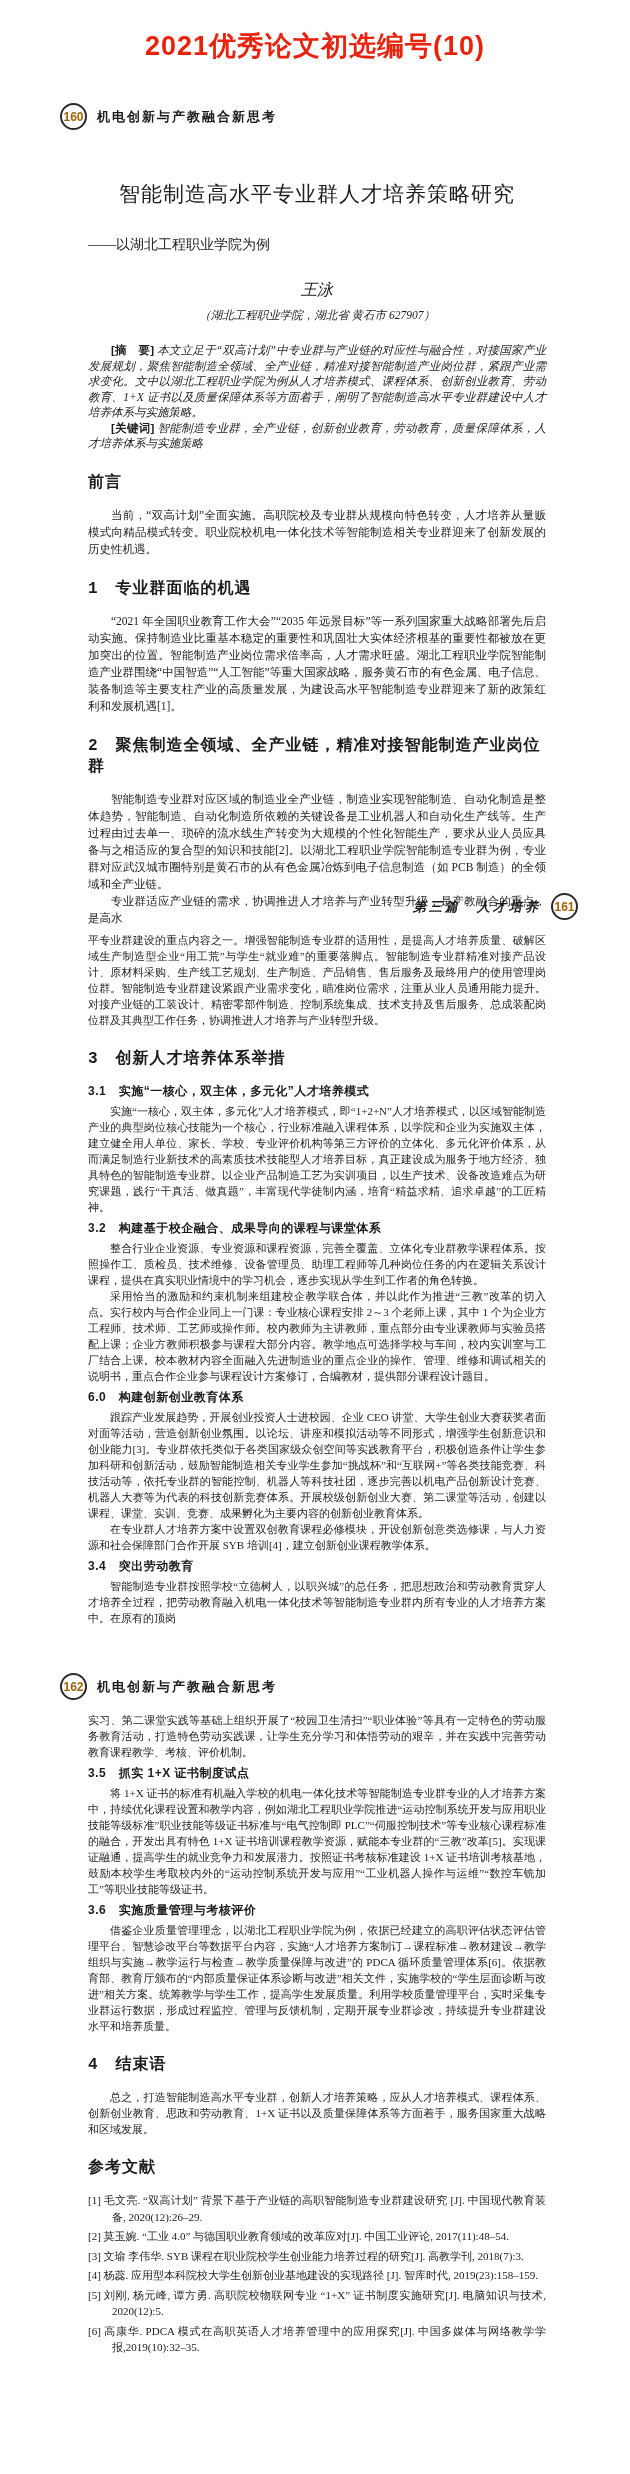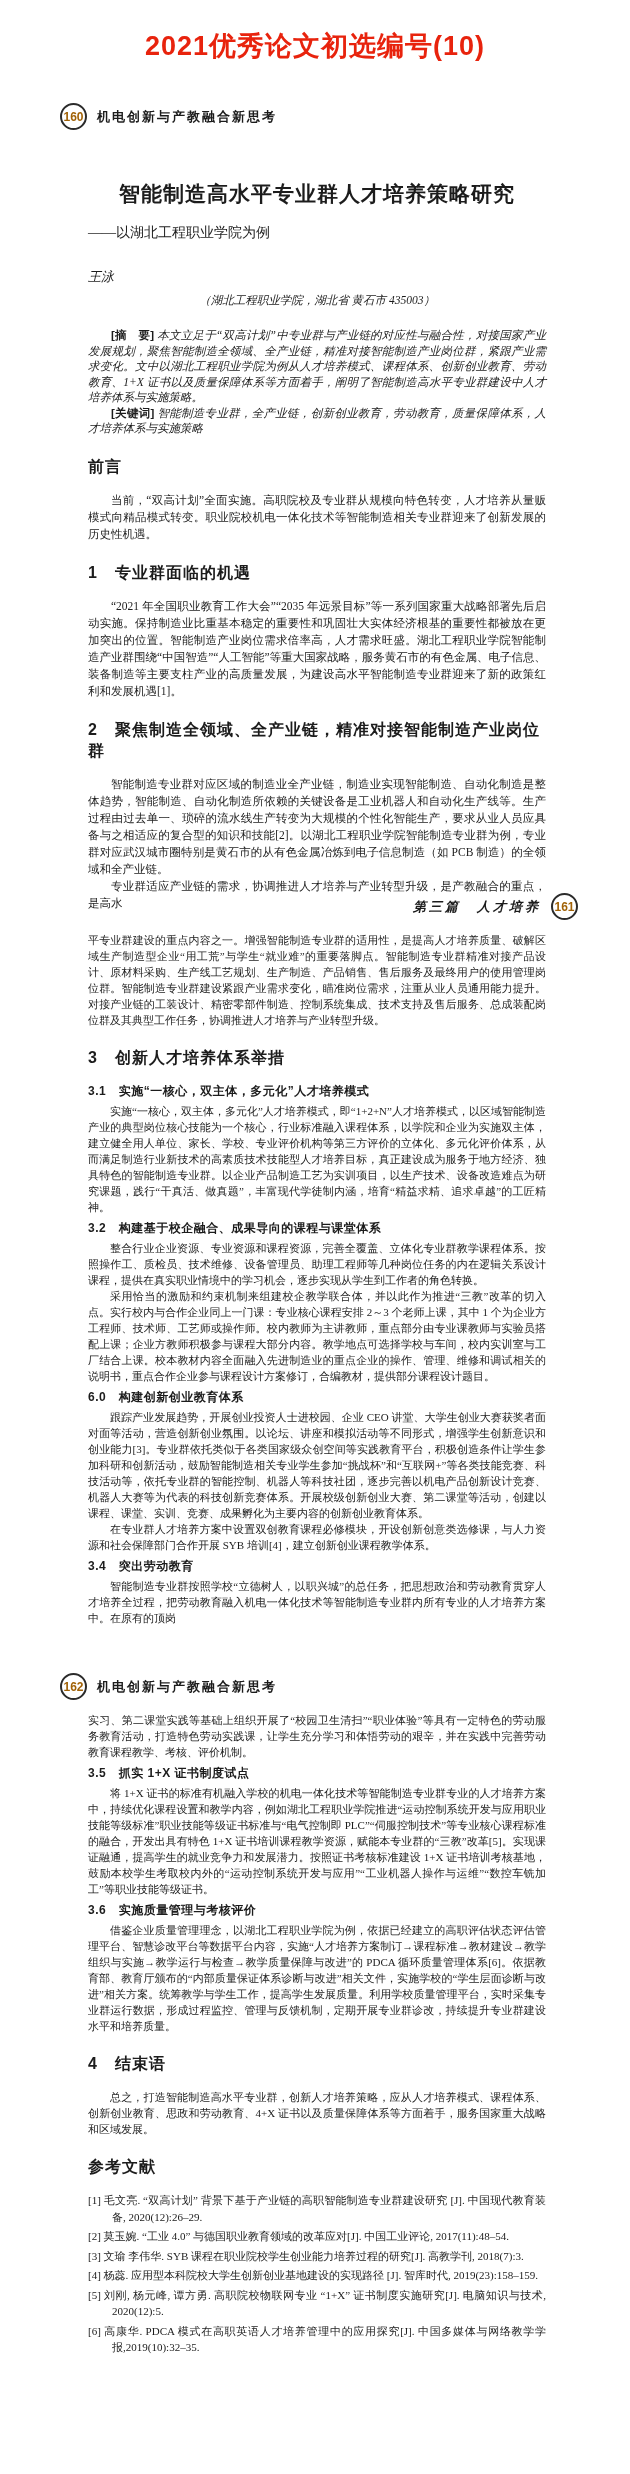--- a/index.html
+++ b/index.html
@@ -29,28 +29,28 @@
   }
   .rh-label-kai{
     font-family:"Liberation Serif", serif;font-style:italic;font-weight:bold;
     font-size:13px;letter-spacing:3px;white-space:nowrap;
   }
   
   .flow{position:absolute;left:88px;width:458px;}
   .flow-1{top:180px;}
   .flow-2{top:932px;}
   .flow-3{top:1712px;}
-  .paper-title{margin:0 0 16px;text-align:center;font-weight:bold;font-size:21px;letter-spacing:1px;}
+  .paper-title{margin:0 0 28px;text-align:center;font-weight:normal;font-size:21px;letter-spacing:1px;}
   .paper-subtitle{margin:4px 0 26px;text-align:left;font-weight:normal;font-size:14px;}
-  .author{margin:0 0 7px;text-align:left;font-size:13px;font-style:italic;}
+  .author{margin:0 0 7px;text-align:center;font-size:16px;font-style:italic;}
   .affiliation{margin:0 0 20px;text-align:center;font-size:11.5px;font-style:italic;}
   .abs-para{margin:0;font-size:11.5px;line-height:15.5px;text-align:justify;text-indent:2em;font-style:italic;}
   .abs-label{font-family:"Liberation Sans", sans-serif;font-weight:bold;font-style:normal;}
   .h-major{
-    font-family:Liberation Sans, sans-serif;font-weight:bold;
+    font-family:Liberation Mono, monospace;font-weight:bold;
     font-size:16px;margin:20px 0 14px;letter-spacing:1px;
   }
   .h-sub{
     font-family:"Liberation Sans", sans-serif;font-weight:bold;
     font-size:12px;margin:5px 0 3px;letter-spacing:0.5px;
   }
   .body-para{margin:0;font-size:11px;line-height:16px;text-align:justify;text-indent:2em;}
   .flow-1 .body-para{font-size:11.5px;line-height:17px;}
   .ref-item{
     margin:0 0 3px;font-size:11px;line-height:16.5px;text-align:justify;
@@ -66,21 +66,21 @@
 
   <div class="running-head rh-p1">
     <span class="circle-num">160</span>
     <span class="rh-label">机电创新与产教融合新思考</span>
   </div>
 
   <div class="flow flow-1">
     <h1 class="paper-title">智能制造高水平专业群人才培养策略研究</h1>
     <div class="paper-subtitle">——以湖北工程职业学院为例</div>
     <div class="author">王泳</div>
-    <div class="affiliation">（湖北工程职业学院，湖北省 黄石市 435003）</div>
+    <div class="affiliation">（湖北工程职业学院，湖北省 黄石市 627907）</div>
 
     <p class="abs-para"><span class="abs-label">[摘　要]</span> <span>本文立足于“双高计划”中专业群与产业链的对应性与融合性，对接国家产业发展规划，聚焦智能制造全领域、全产业链，精准对接智能制造产业岗位群，紧跟产业需求变化。文中以湖北工程职业学院为例从人才培养模式、课程体系、创新创业教育、劳动教育、1+X 证书以及质量保障体系等方面着手，阐明了智能制造高水平专业群建设中人才培养体系与实施策略。</span></p>
     <p class="abs-para"><span class="abs-label">[关键词]</span> <span>智能制造专业群，全产业链，创新创业教育，劳动教育，质量保障体系，人才培养体系与实施策略</span></p>
 
     <h2 class="h-major">前言</h2>
     <p class="body-para">当前，“双高计划”全面实施。高职院校及专业群从规模向特色转变，人才培养从量贩模式向精品模式转变。职业院校机电一体化技术等智能制造相关专业群迎来了创新发展的历史性机遇。</p>
 
     <h2 class="h-major">1　专业群面临的机遇</h2>
     <p class="body-para">“2021 年全国职业教育工作大会”“2035 年远景目标”等一系列国家重大战略部署先后启动实施。保持制造业比重基本稳定的重要性和巩固壮大实体经济根基的重要性都被放在更加突出的位置。智能制造产业岗位需求倍率高，人才需求旺盛。湖北工程职业学院智能制造产业群围绕“中国智造”“人工智能”等重大国家战略，服务黄石市的有色金属、电子信息、装备制造等主要支柱产业的高质量发展，为建设高水平智能制造专业群迎来了新的政策红利和发展机遇[1]。</p>
 
@@ -122,21 +122,21 @@
   <div class="flow flow-3">
     <p class="body-para" style="text-indent:0;">实习、第二课堂实践等基础上组织开展了“校园卫生清扫”“职业体验”等具有一定特色的劳动服务教育活动，打造特色劳动实践课，让学生充分学习和体悟劳动的艰辛，并在实践中完善劳动教育课程教学、考核、评价机制。</p>
 
     <h3 class="h-sub">3.5　抓实 1+X 证书制度试点</h3>
     <p class="body-para">将 1+X 证书的标准有机融入学校的机电一体化技术等智能制造专业群专业的人才培养方案中，持续优化课程设置和教学内容，例如湖北工程职业学院推进“运动控制系统开发与应用职业技能等级标准”职业技能等级证书标准与“电气控制即 PLC”“伺服控制技术”等专业核心课程标准的融合，开发出具有特色 1+X 证书培训课程教学资源，赋能本专业群的“三教”改革[5]。实现课证融通，提高学生的就业竞争力和发展潜力。按照证书考核标准建设 1+X 证书培训考核基地，鼓励本校学生考取校内外的“运动控制系统开发与应用”“工业机器人操作与运维”“数控车铣加工”等职业技能等级证书。</p>
 
     <h3 class="h-sub">3.6　实施质量管理与考核评价</h3>
     <p class="body-para">借鉴企业质量管理理念，以湖北工程职业学院为例，依据已经建立的高职评估状态评估管理平台、智慧诊改平台等数据平台内容，实施“人才培养方案制订→课程标准→教材建设→教学组织与实施→教学运行与检查→教学质量保障与改进”的 PDCA 循环质量管理体系[6]。依据教育部、教育厅颁布的“内部质量保证体系诊断与改进”相关文件，实施学校的“学生层面诊断与改进”相关方案。统筹教学与学生工作，提高学生发展质量。利用学校质量管理平台，实时采集专业群运行数据，形成过程监控、管理与反馈机制，定期开展专业群诊改，持续提升专业群建设水平和培养质量。</p>
 
     <h2 class="h-major">4　结束语</h2>
-    <p class="body-para">总之，打造智能制造高水平专业群，创新人才培养策略，应从人才培养模式、课程体系、创新创业教育、思政和劳动教育、4+X 证书以及质量保障体系等方面着手，服务国家重大战略和区域发展。</p>
+    <p class="body-para">总之，打造智能制造高水平专业群，创新人才培养策略，应从人才培养模式、课程体系、创新创业教育、思政和劳动教育、1+X 证书以及质量保障体系等方面着手，服务国家重大战略和区域发展。</p>
 
     <h2 class="h-major">参考文献</h2>
     <div>
       <p class="ref-item">[1] 毛文亮. “双高计划” 背景下基于产业链的高职智能制造专业群建设研究 [J]. 中国现代教育装备, 2020(12):26–29.</p>
       <p class="ref-item">[2] 莫玉婉. “工业 4.0” 与德国职业教育领域的改革应对[J]. 中国工业评论, 2017(11):48–54.</p>
       <p class="ref-item">[3] 文瑜 李伟华. SYB 课程在职业院校学生创业能力培养过程的研究[J]. 高教学刊, 2018(7):3.</p>
       <p class="ref-item">[4] 杨蕊. 应用型本科院校大学生创新创业基地建设的实现路径 [J]. 智库时代, 2019(23):158–159.</p>
       <p class="ref-item">[5] 刘刚, 杨元峰, 谭方勇. 高职院校物联网专业 “1+X” 证书制度实施研究[J]. 电脑知识与技术, 2020(12):5.</p>
       <p class="ref-item">[6] 高康华. PDCA 模式在高职英语人才培养管理中的应用探究[J]. 中国多媒体与网络教学学报,2019(10):32–35.</p>
     </div>

